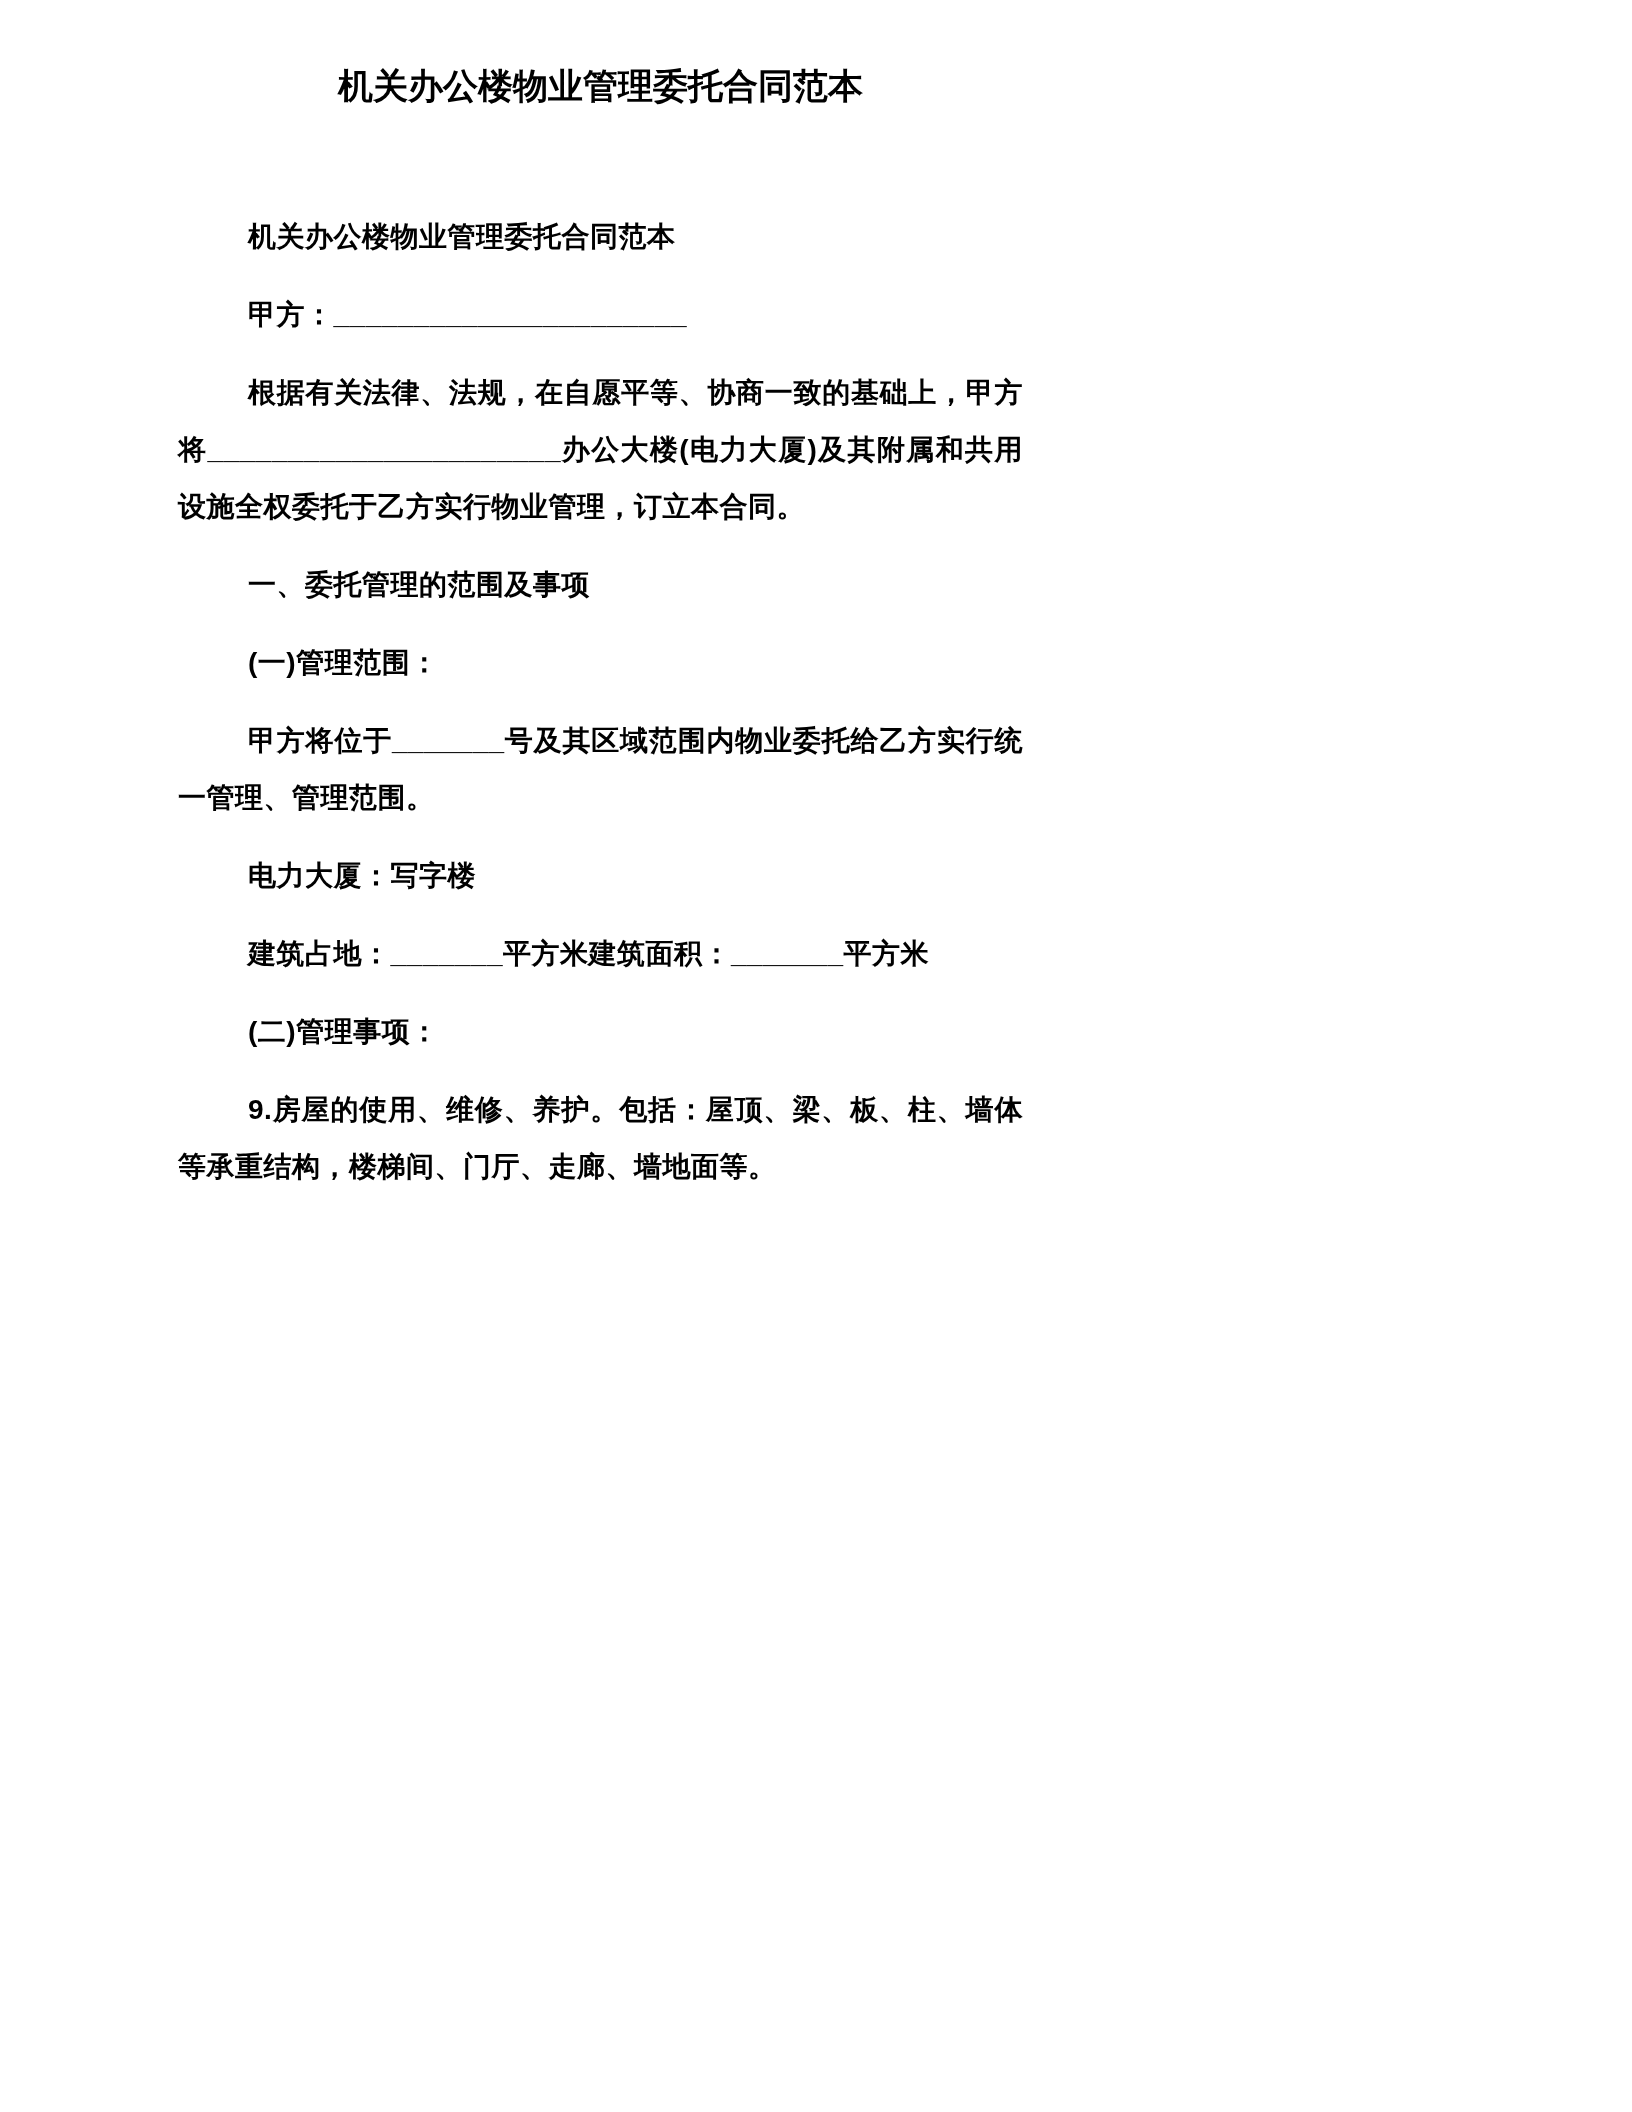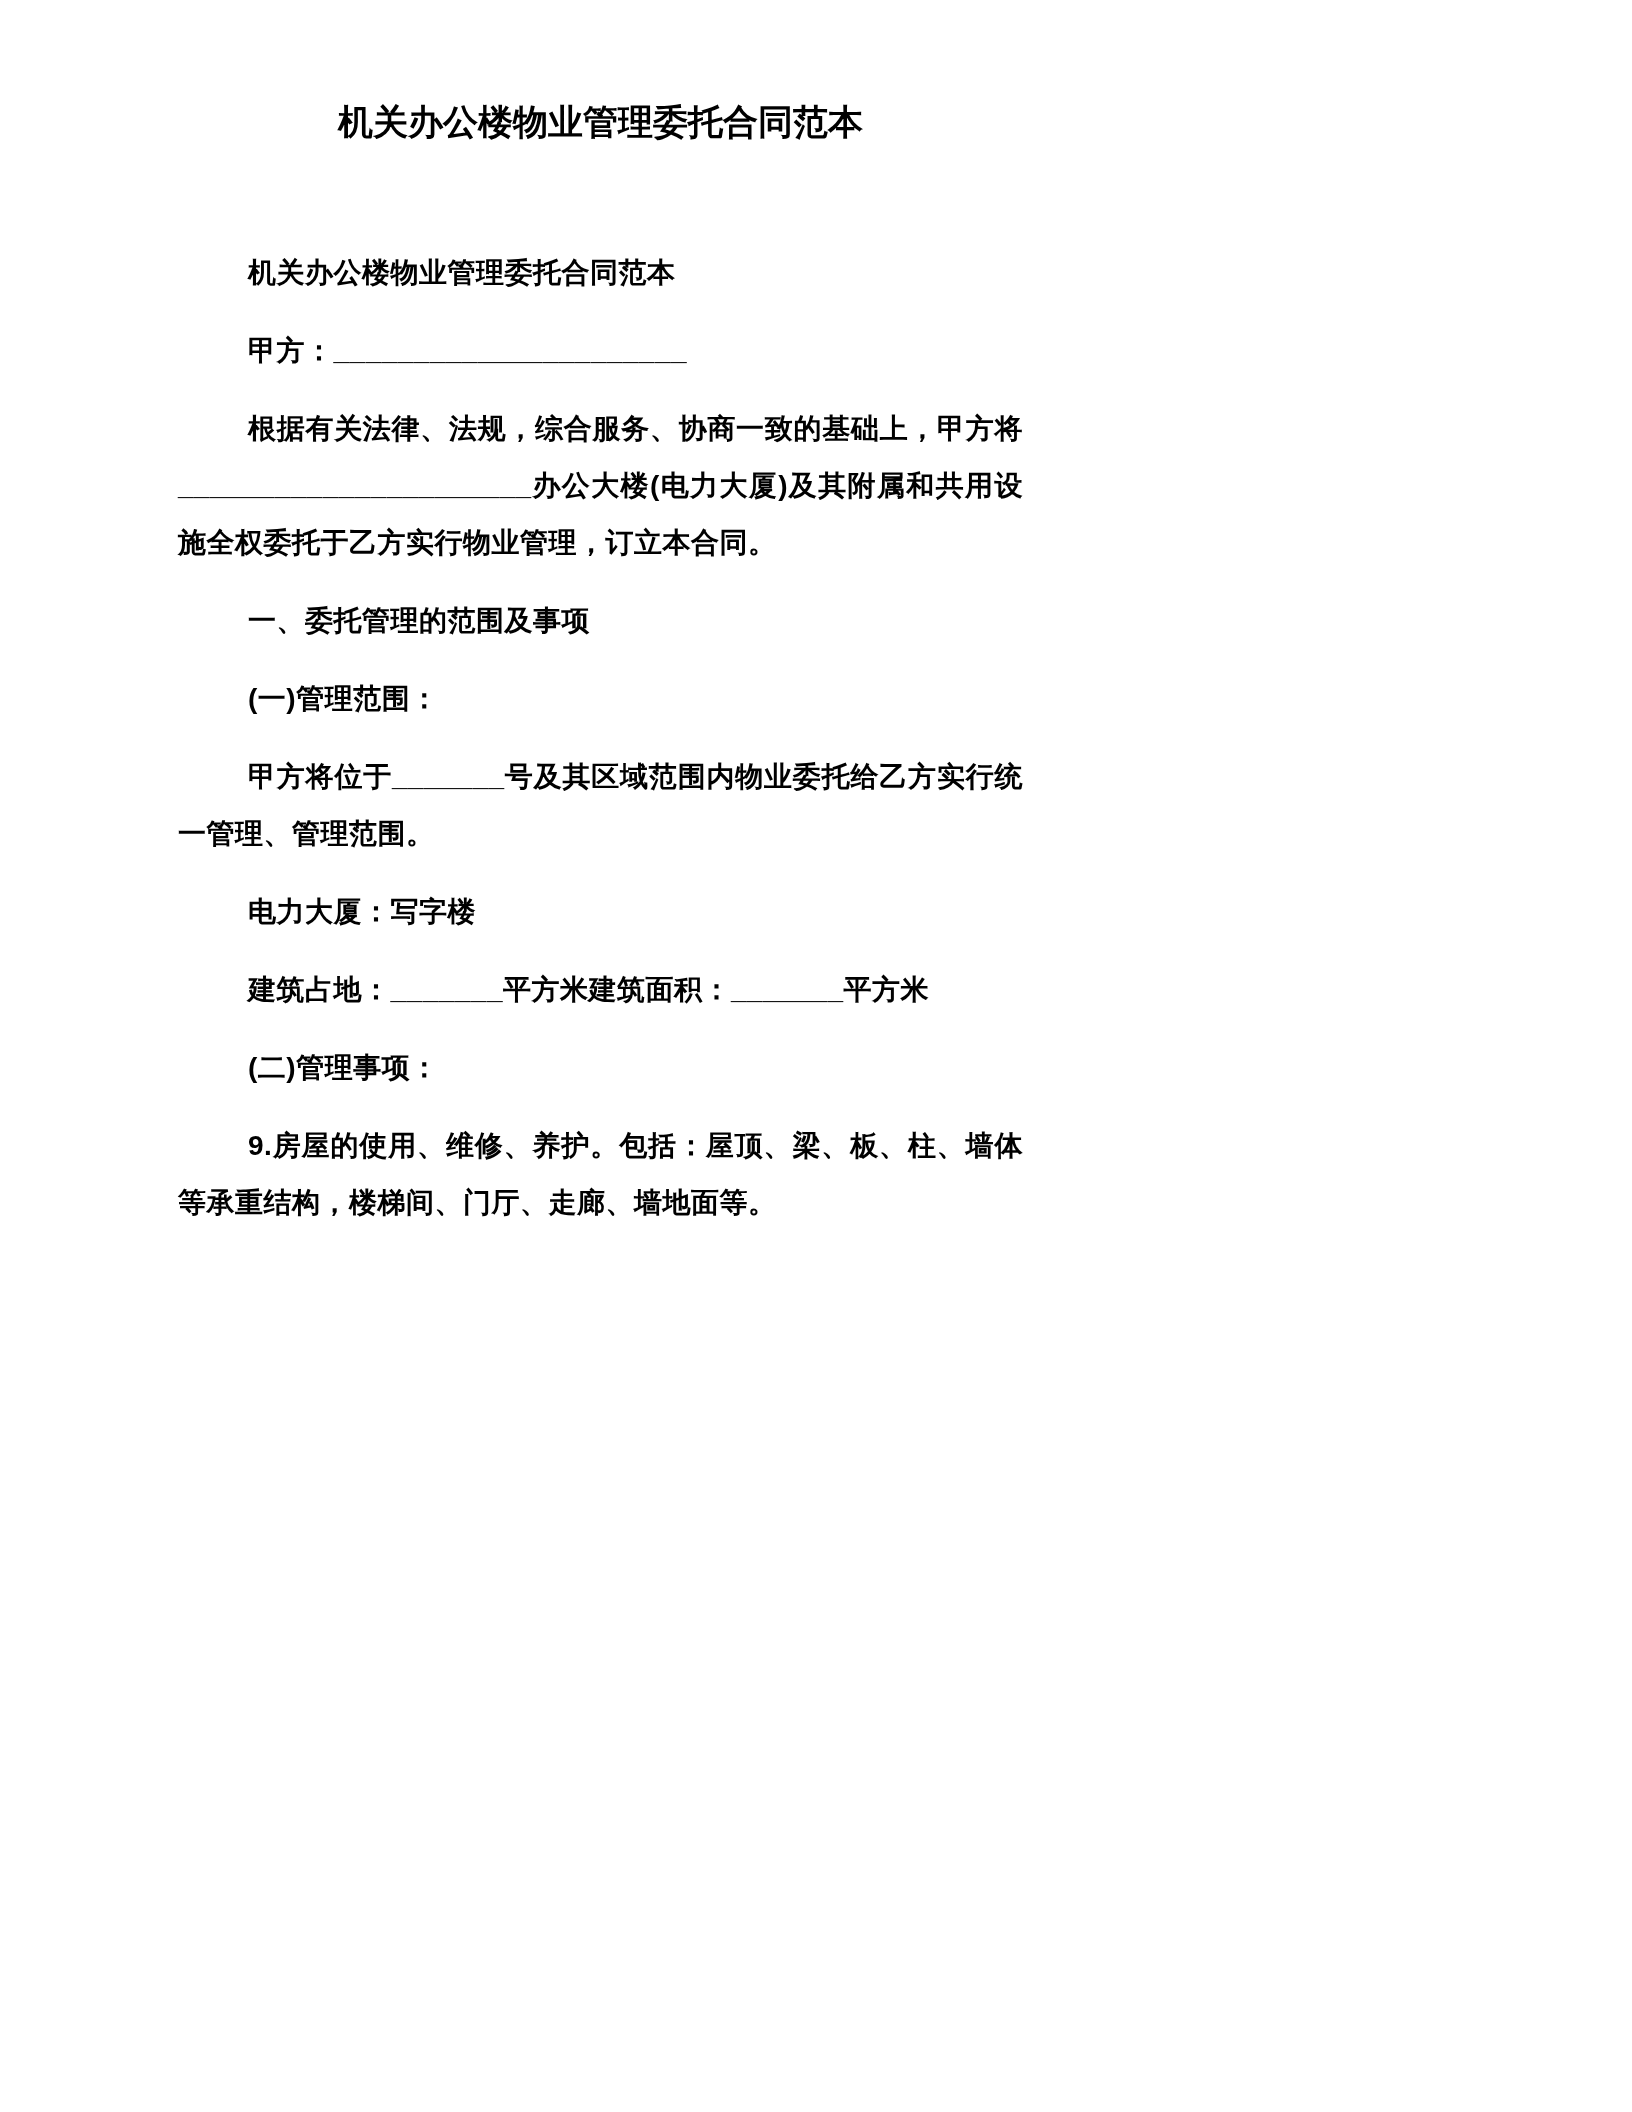--- a/index.html
+++ b/index.html
@@ -19,23 +19,23 @@
     left: 0;
     top: 0;
     width: 1632px;
     height: 2112px;
     background: #ffffff;
     overflow: hidden;
   }
   .content {
     position: absolute;
     left: 178px;
-    top: 16px;
+    top: 0;
     width: 845px;
-    padding-top: 84px;
+    padding-top: 64px;
   }
   .doc-title {
     font-size: 35px;
     font-weight: bold;
     line-height: 44px;
     text-align: center;
     margin: 0 0 100px 0;
     color: #000000;
   }
   p.para {
@@ -55,21 +55,21 @@
 <div class="page">
   <div class="content">
 
     <h1 class="doc-title">机关办公楼物业管理委托合同范本</h1>
 
     <p class="para">机关办公楼物业管理委托合同范本</p>
 
     <p class="para">甲方：______________________</p>
 
 
-    <p class="para">根据有关法律、法规，综合服务、协商一致的基础上，甲方将______________________办公大楼(电力大厦)及其附属和共用设施全权委托于乙方实行物业管理，订立本合同。</p>
+    <p class="para">根据有关法律、法规，在自愿平等、协商一致的基础上，甲方将______________________办公大楼(电力大厦)及其附属和共用设施全权委托于乙方实行物业管理，订立本合同。</p>
 
     <p class="para">一、委托管理的范围及事项</p>
 
     <p class="para">(一)管理范围：</p>
 
     <p class="para">甲方将位于_______号及其区域范围内物业委托给乙方实行统一管理、管理范围。</p>
 
     <p class="para">电力大厦：写字楼</p>
 
     <p class="para">建筑占地：_______平方米建筑面积：_______平方米</p>

